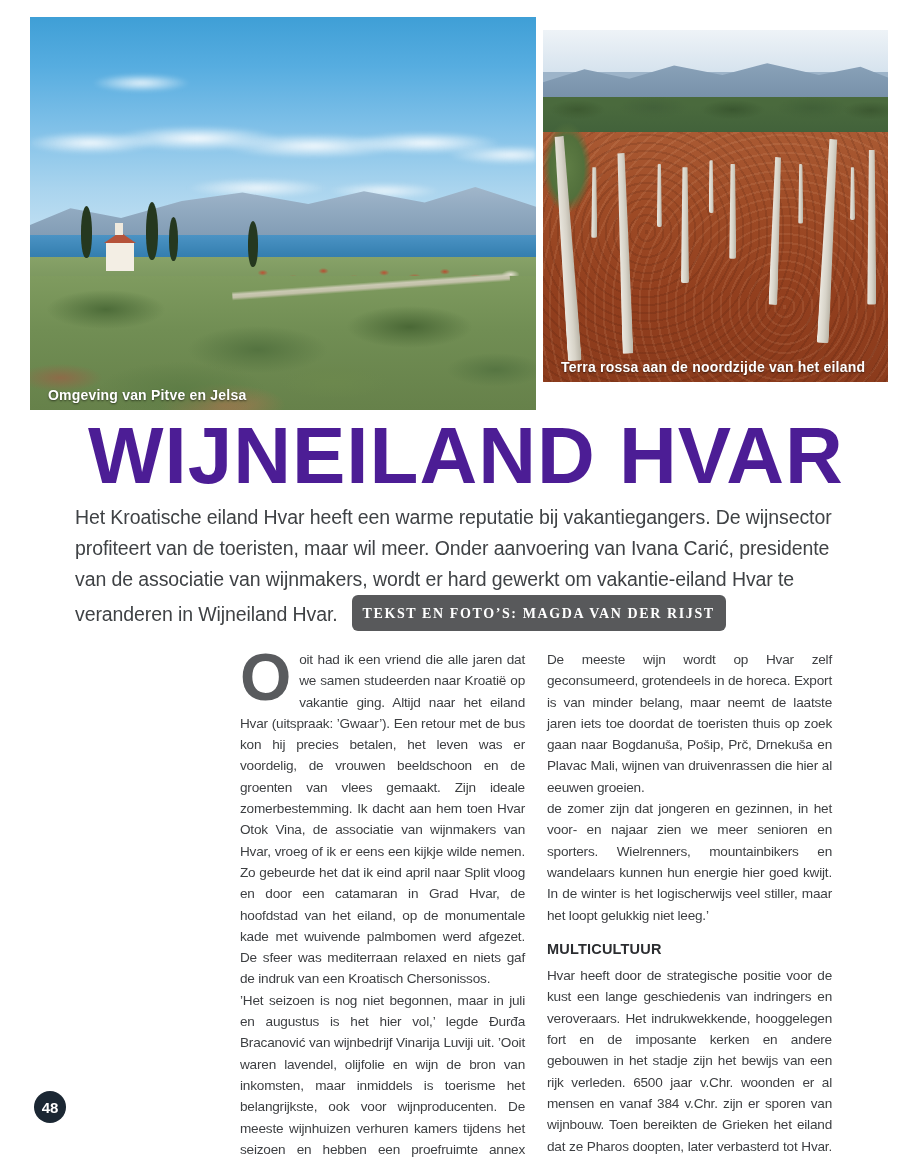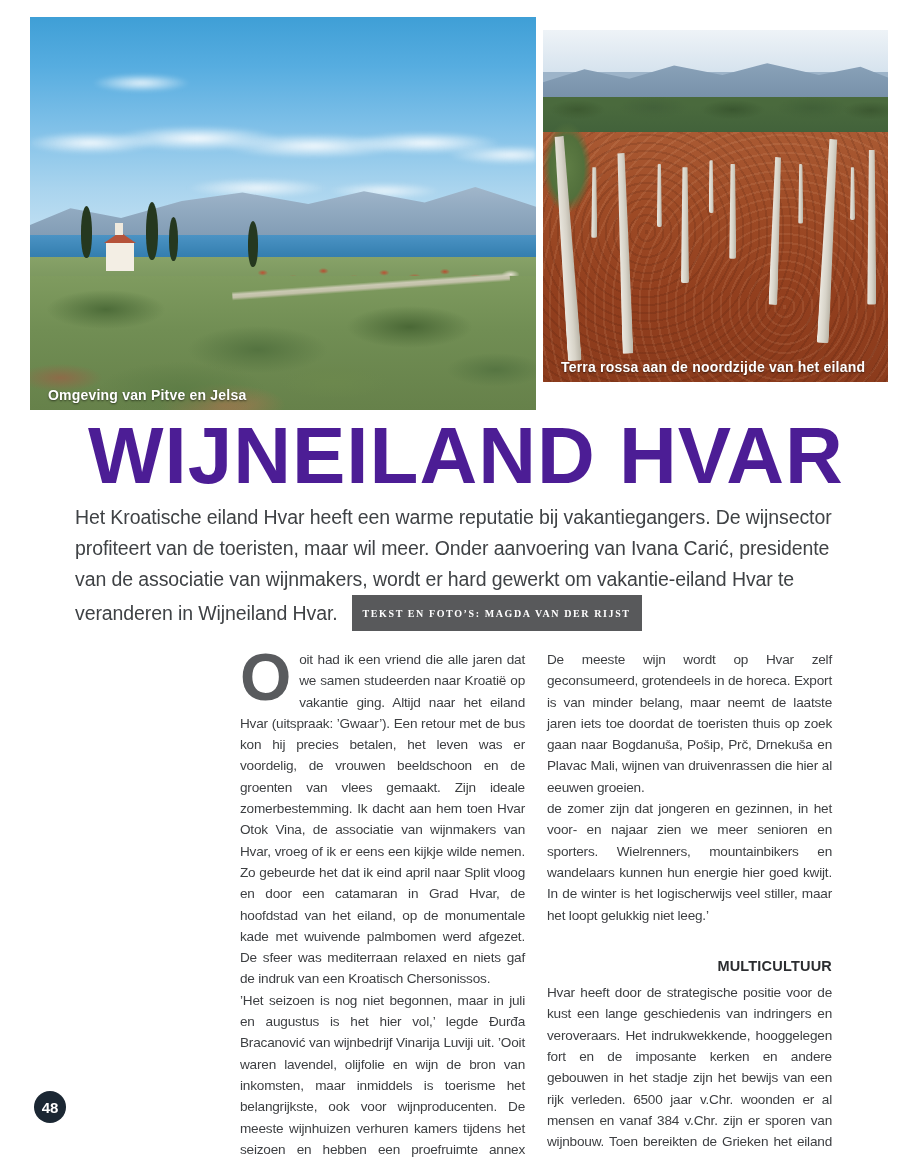--- a/index.html
+++ b/index.html
@@ -130,33 +130,33 @@
     font-size:14px; letter-spacing:.2px; text-shadow:0 1px 2px rgba(0,0,0,.55); }
 
   
   .title { position:absolute; left:62px; top:416px; width:800px; white-space:nowrap;
     font-weight:700; font-size:80px; line-height:1; letter-spacing:1px; color:#4c1d95;margin-left:26px; }
 
   
   .intro { position:absolute; left:75px; top:502px; width:788px;
     font-size:19.5px; line-height:31px; color:#3f4245; letter-spacing:-.1px; }
   .byline-badge { display:inline-block; background:#58595b; color:#ffffff;
-    font-family:"Liberation Serif", serif; font-weight:bold; font-size:10px;
-    letter-spacing:1.6px; padding:3px 11px 2px; margin-left:14px; vertical-align:3px; }
+    font-family:"Liberation Serif", serif; font-weight:bold; font-size:14px;
+    letter-spacing:1.6px; padding:3px 11px 2px; margin-left:14px; vertical-align:3px;border-radius:6px; }
 
   
   .bodytext { position:absolute; left:240px; top:649px; width:592px; display:flex; gap:22px;
     font-size:13.6px; line-height:21.3px; color:#3d3f42; text-align:justify; letter-spacing:-.2px; }
   .col { width:285px; }
   .bodytext p { margin:0; }
   .dropcap { float:left; font-size:66px; line-height:50px; font-weight:bold; color:#595b5e;
     padding:3px 8px 0 0; }
   .sec-heading { font-weight:bold; font-size:14.5px; color:#2b2d30; letter-spacing:.2px;
     margin:11px 0 5px; text-align:left; }
-  .col2 .sec-heading { margin-top:30px;text-align:right; }
+  .col2 .sec-heading { margin-top:13px; }
 
   
   .page-badge { position:absolute; left:34px; top:1091px; width:32px; height:32px; border-radius:50%;
     background:#1b2733; color:#ffffff; font-weight:bold; font-size:15px;
     display:flex; align-items:center; justify-content:center; }
 </style>
 </head>
 <body>
 
 <div class="photo photo-left">

